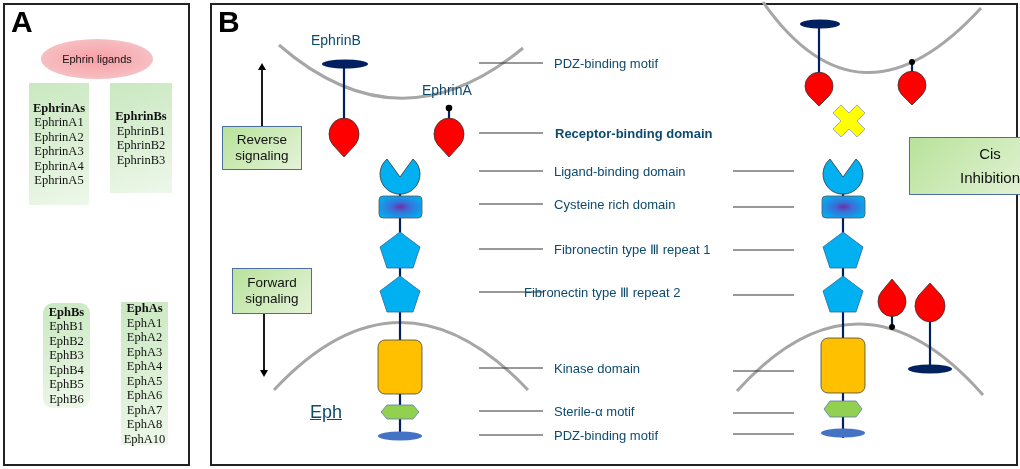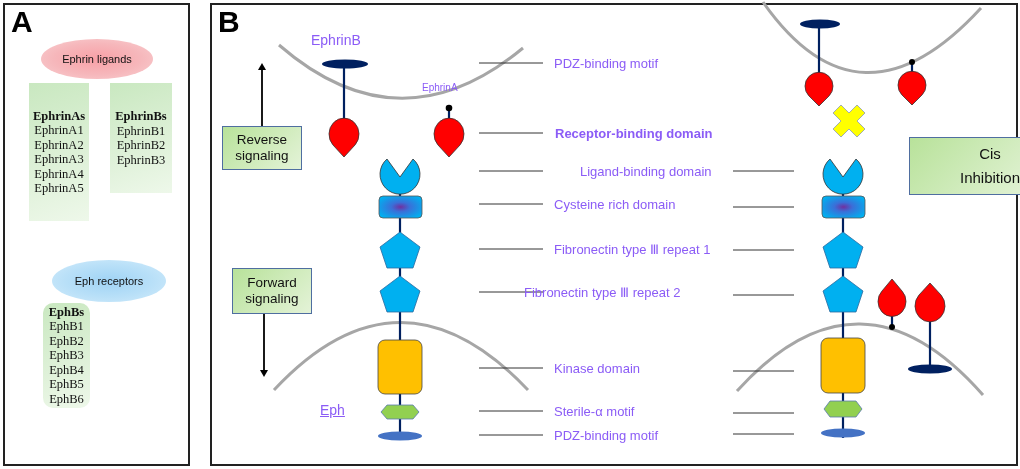--- a/index.html
+++ b/index.html
@@ -7,63 +7,72 @@
   .panel { position:absolute; border:2px solid #222; box-sizing:border-box; background:#fff; }
   #panelA { left:3px; top:3px; width:187px; height:463px; }
   #panelB { left:210px; top:3px; width:808px; height:463px; }
   .plabel { position:absolute; font-family:"Liberation Sans", sans-serif; font-weight:bold; font-size:30px; color:#000; line-height:1; }
   .ellipse { position:absolute; border-radius:50%; display:flex; align-items:center; justify-content:center; font-size:11px; color:#111; }
   .ell-red { background:radial-gradient(ellipse at center, #f8a0a6 0%, #f6b7bb 55%, #f9d0d2 100%); }
   .ell-blue { background:radial-gradient(ellipse at center, #9fd3f5 0%, #b9e0f8 55%, #d3ecfb 100%); }
   .gbox { position:absolute; background:linear-gradient(160deg, #c9e8c0 0%, #dff1d9 60%, #eef8ea 100%); font-family:"Liberation Serif", serif; font-size:12.5px; color:#111; text-align:center; display:flex; flex-direction:column; justify-content:center; line-height:14.5px; }
   .gbox .hd { font-weight:bold; }
   svg { position:absolute; left:0; top:0; }
-  .lbl { position:absolute; font-size:13px; color:#8b5cf6; white-space:nowrap; }
+  .lbl { position:absolute; font-size:13px; color:#0c4a6e; white-space:nowrap; }
   .sigbox { position:absolute; border:1px solid #4f6ea0; background:linear-gradient(135deg, #b8e29a 0%, #e4f3d8 100%); display:flex; align-items:center; justify-content:center; text-align:center; font-size:13.5px; color:#111; line-height:16px; }
 </style>
 </head>
 <body>
 
 <div class="panel" id="panelA">
   <div class="plabel" style="left:6px; top:2px;">A</div>
 
   <div class="ellipse ell-red" style="left:36px; top:34px; width:112px; height:40px;">
     <span>Ephrin ligands</span>
   </div>
 
-  <div class="gbox" style="left:24px; top:78px; width:60px; height:138px;">
+  <div class="gbox" style="left:24px; top:78px; width:60px; height:122px;">
     <div class="hd">EphrinAs</div>
     <div>EphrinA1</div>
     <div>EphrinA2</div>
     <div>EphrinA3</div>
     <div>EphrinA4</div>
     <div>EphrinA5</div>
   </div>
 
   <div class="gbox" style="left:105px; top:78px; width:62px; height:110px;">
     <div class="hd">EphrinBs</div>
     <div>EphrinB1</div>
     <div>EphrinB2</div>
     <div>EphrinB3</div>
   </div>
 
-  <div class="ellipse ell-blue" style="left:47px; top:255px; width:114px; height:42px;">
-    <span>Eph receptors</span>
-  </div>
 
   <div class="gbox" style="left:38px; top:298px; width:47px; height:105px;border-radius:10px;">
     <div class="hd">EphBs</div>
     <div>EphB1</div>
     <div>EphB2</div>
     <div>EphB3</div>
     <div>EphB4</div>
     <div>EphB5</div>
     <div>EphB6</div>
   </div>
 
+  <div class="gbox" style="left:116px; top:297px; width:47px; height:143px;">
+    <div class="hd">EphAs</div>
+    <div>EphA1</div>
+    <div>EphA2</div>
+    <div>EphA3</div>
+    <div>EphA4</div>
+    <div>EphA5</div>
+    <div>EphA6</div>
+    <div>EphA7</div>
+    <div>EphA8</div>
+    <div>EphA10</div>
+  </div>
 </div>
 
 <div class="panel" id="panelB">
   <div class="plabel" style="left:6px; top:2px;">B</div>
 </div>
 
 <svg width="1020" height="469" viewBox="0 0 1020 469">
   <defs>
     <radialGradient id="crdGrad" cx="50%" cy="50%" r="60%">
       <stop offset="0%" stop-color="#7030a0"></stop>
@@ -160,26 +169,26 @@
     <line x1="733" y1="207" x2="794" y2="207"></line>
     <line x1="733" y1="250" x2="794" y2="250"></line>
     <line x1="733" y1="295" x2="794" y2="295"></line>
     <line x1="733" y1="371" x2="794" y2="371"></line>
     <line x1="733" y1="413" x2="794" y2="413"></line>
     <line x1="733" y1="434" x2="794" y2="434"></line>
   </g>
 </svg>
 
 <div class="lbl" style="left:311px; top:32px; font-size:14px;">EphrinB</div>
-<div class="lbl" style="left:422px; top:82px; font-size:10px;">EphrinA</div>
-<div class="lbl" style="left:320px; top:402px; font-size:14px;text-decoration:underline;">Eph</div>
+<div class="lbl" style="left:422px; top:82px; font-size:14px;">EphrinA</div>
+<div class="lbl" style="left:310px; top:402px; font-size:18px;text-decoration:underline;">Eph</div>
 
 <div class="lbl" style="left:554px; top:56px;">PDZ-binding motif</div>
 <div class="lbl" style="left:555px; top:126px;font-weight:bold;">Receptor-binding domain</div>
-<div class="lbl" style="left:554px; top:164px;margin-left:26px;">Ligand-binding domain</div>
+<div class="lbl" style="left:554px; top:164px;">Ligand-binding domain</div>
 <div class="lbl" style="left:554px; top:197px;">Cysteine rich domain</div>
 <div class="lbl" style="left:554px; top:242px;">Fibronectin type Ⅲ repeat 1</div>
 <div class="lbl" style="left:524px; top:285px;">Fibronectin type Ⅲ repeat 2</div>
 <div class="lbl" style="left:554px; top:361px;">Kinase domain</div>
 <div class="lbl" style="left:554px; top:404px;">Sterile-α motif</div>
 <div class="lbl" style="left:554px; top:428px;">PDZ-binding motif</div>
 
 <div class="sigbox" style="left:222px; top:126px; width:78px; height:42px;">
   <span style="display:block; width:60px;">Reverse signaling</span>
 </div>

